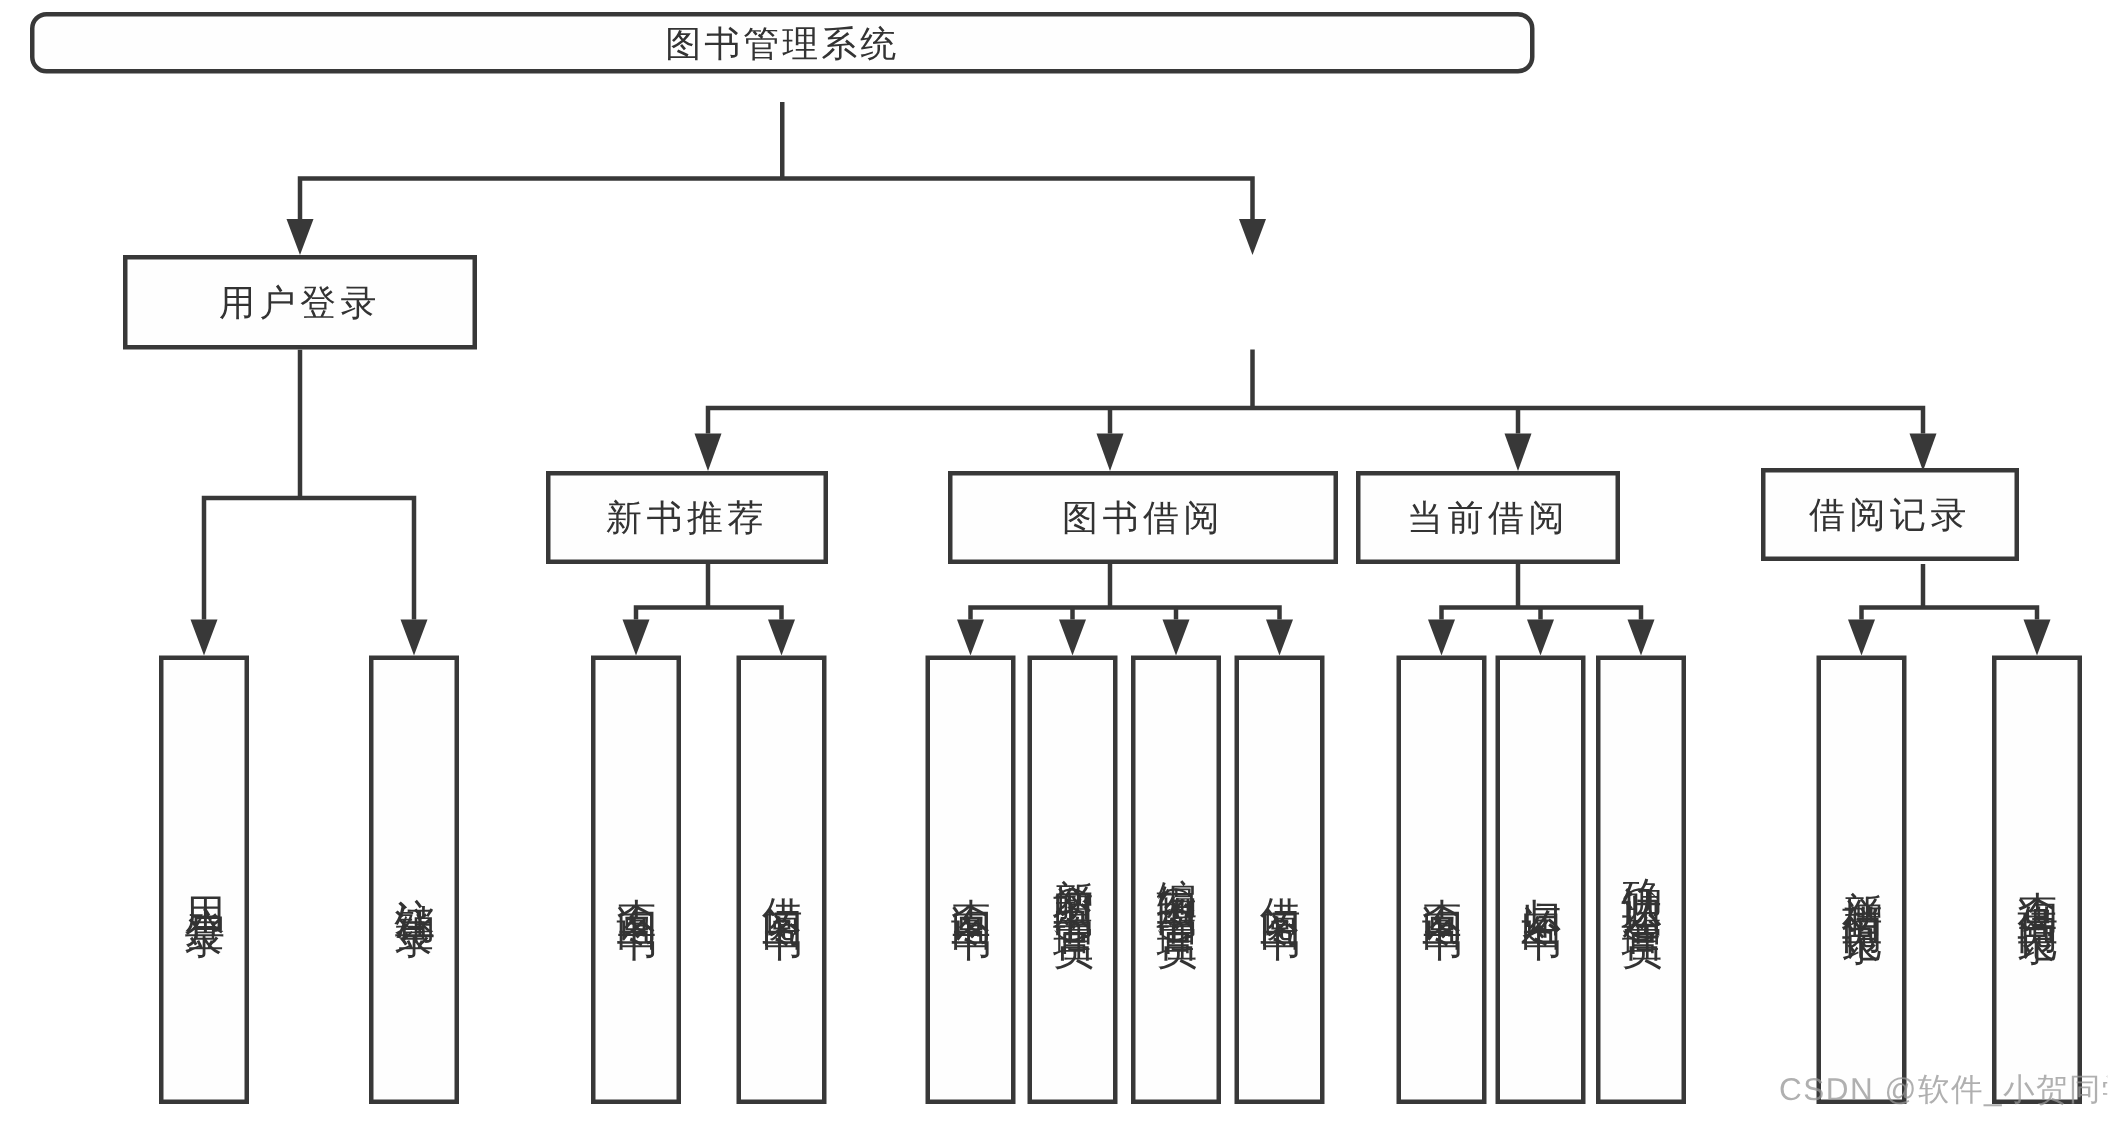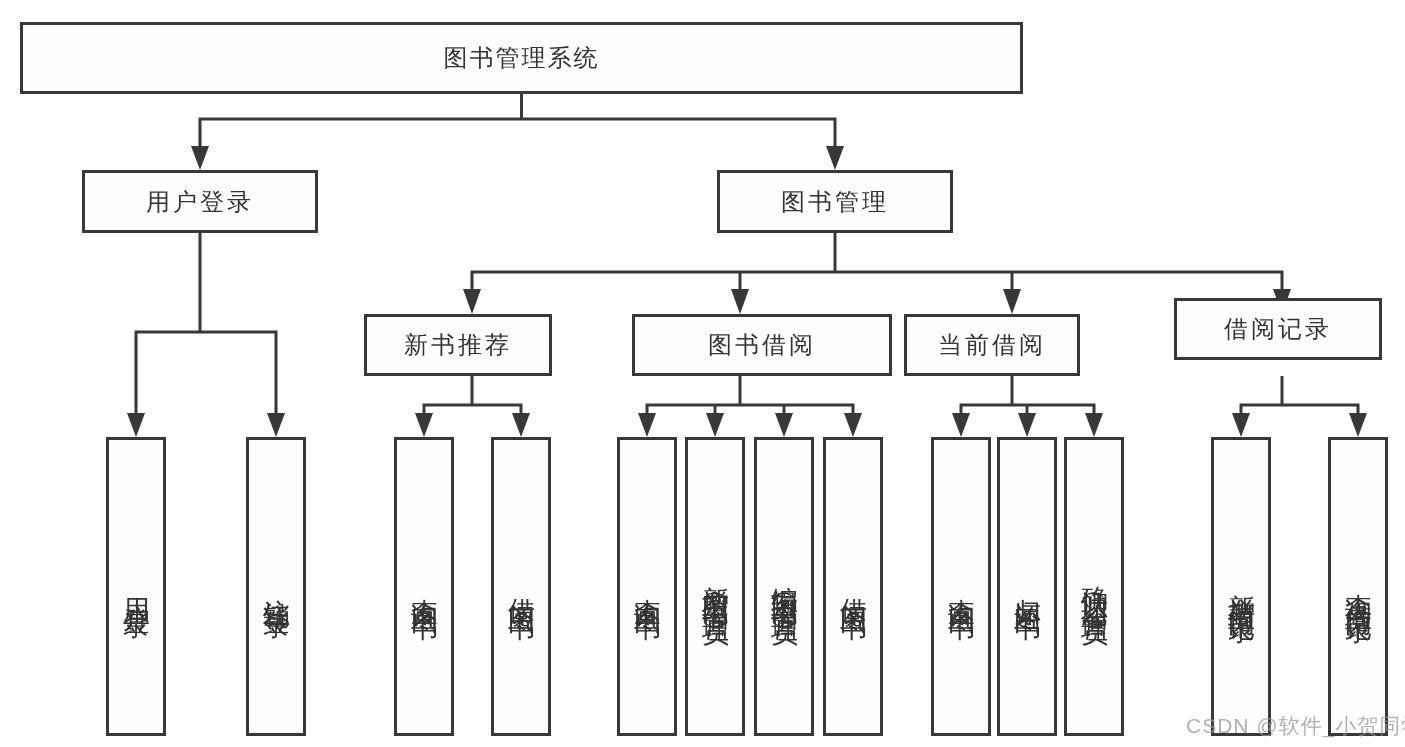--- a/index.html
+++ b/index.html
@@ -24,27 +24,27 @@
   }
   .leaf .vlabel {
     writing-mode:vertical-rl;
     text-orientation:mixed;
     font-size:27px;
     letter-spacing:5px;
     line-height:1;
     white-space:nowrap;
   }
   
-  .n-root { left:20px;  top:22px;  width:1003px; height:72px; }
+  .n-root { left:20px;  top:8px;  width:1003px; height:41px;border-radius:11px; }
   .n-l2a  { left:82px;  top:170px; width:236px;  height:63px; }
   .n-l2b  { left:717px; top:170px; width:236px;  height:63px; }
   .n-l3a  { left:364px; top:314px; width:188px;  height:62px; }
   .n-l3b  { left:632px; top:314px; width:260px;  height:62px; }
   .n-l3c  { left:904px; top:314px; width:176px;  height:62px; }
-  .n-l3d  { left:1174px;top:298px; width:208px;  height:62px; }
+  .n-l3d  { left:1174px;top:312px; width:172px;  height:62px; }
   .lf1  { left:106px; }
   .lf2  { left:246px; }
   .lf3  { left:394px; }
   .lf4  { left:491px; }
   .lf5  { left:617px; }
   .lf6  { left:685px; }
   .lf7  { left:754px; }
   .lf8  { left:823px; }
   .lf9  { left:931px; }
   .lf10 { left:997px; }
@@ -120,23 +120,20 @@
     </g>
   </svg>
 
   <div class="node n-root">
     <span class="root-label">图书管理系统</span>
   </div>
 
   <div class="node n-l2a">
     <span class="hlabel">用户登录</span>
   </div>
-  <div class="node n-l2b">
-    <span class="hlabel">图书管理</span>
-  </div>
 
   <div class="node n-l3a">
     <span class="hlabel">新书推荐</span>
   </div>
   <div class="node n-l3b">
     <span class="hlabel">图书借阅</span>
   </div>
   <div class="node n-l3c">
     <span class="hlabel">当前借阅</span>
   </div>

